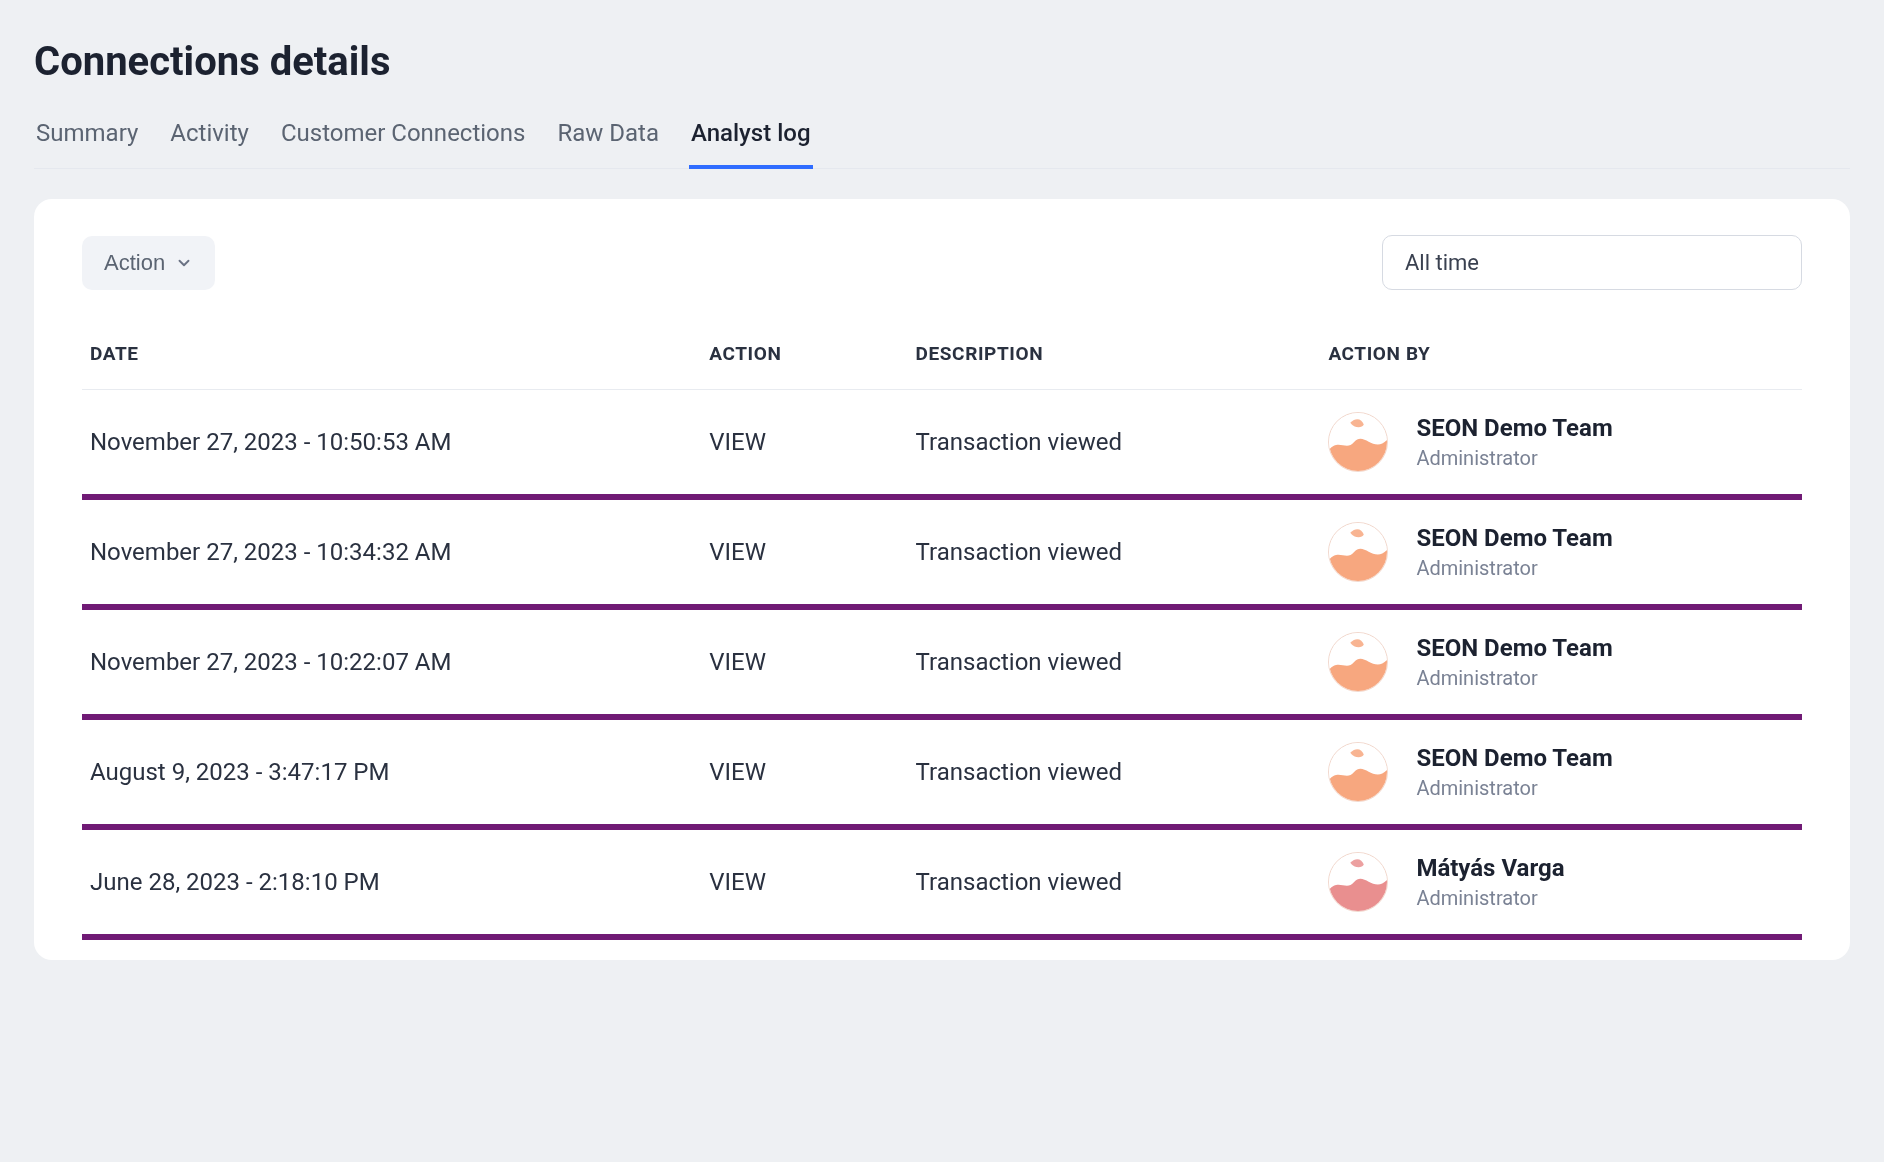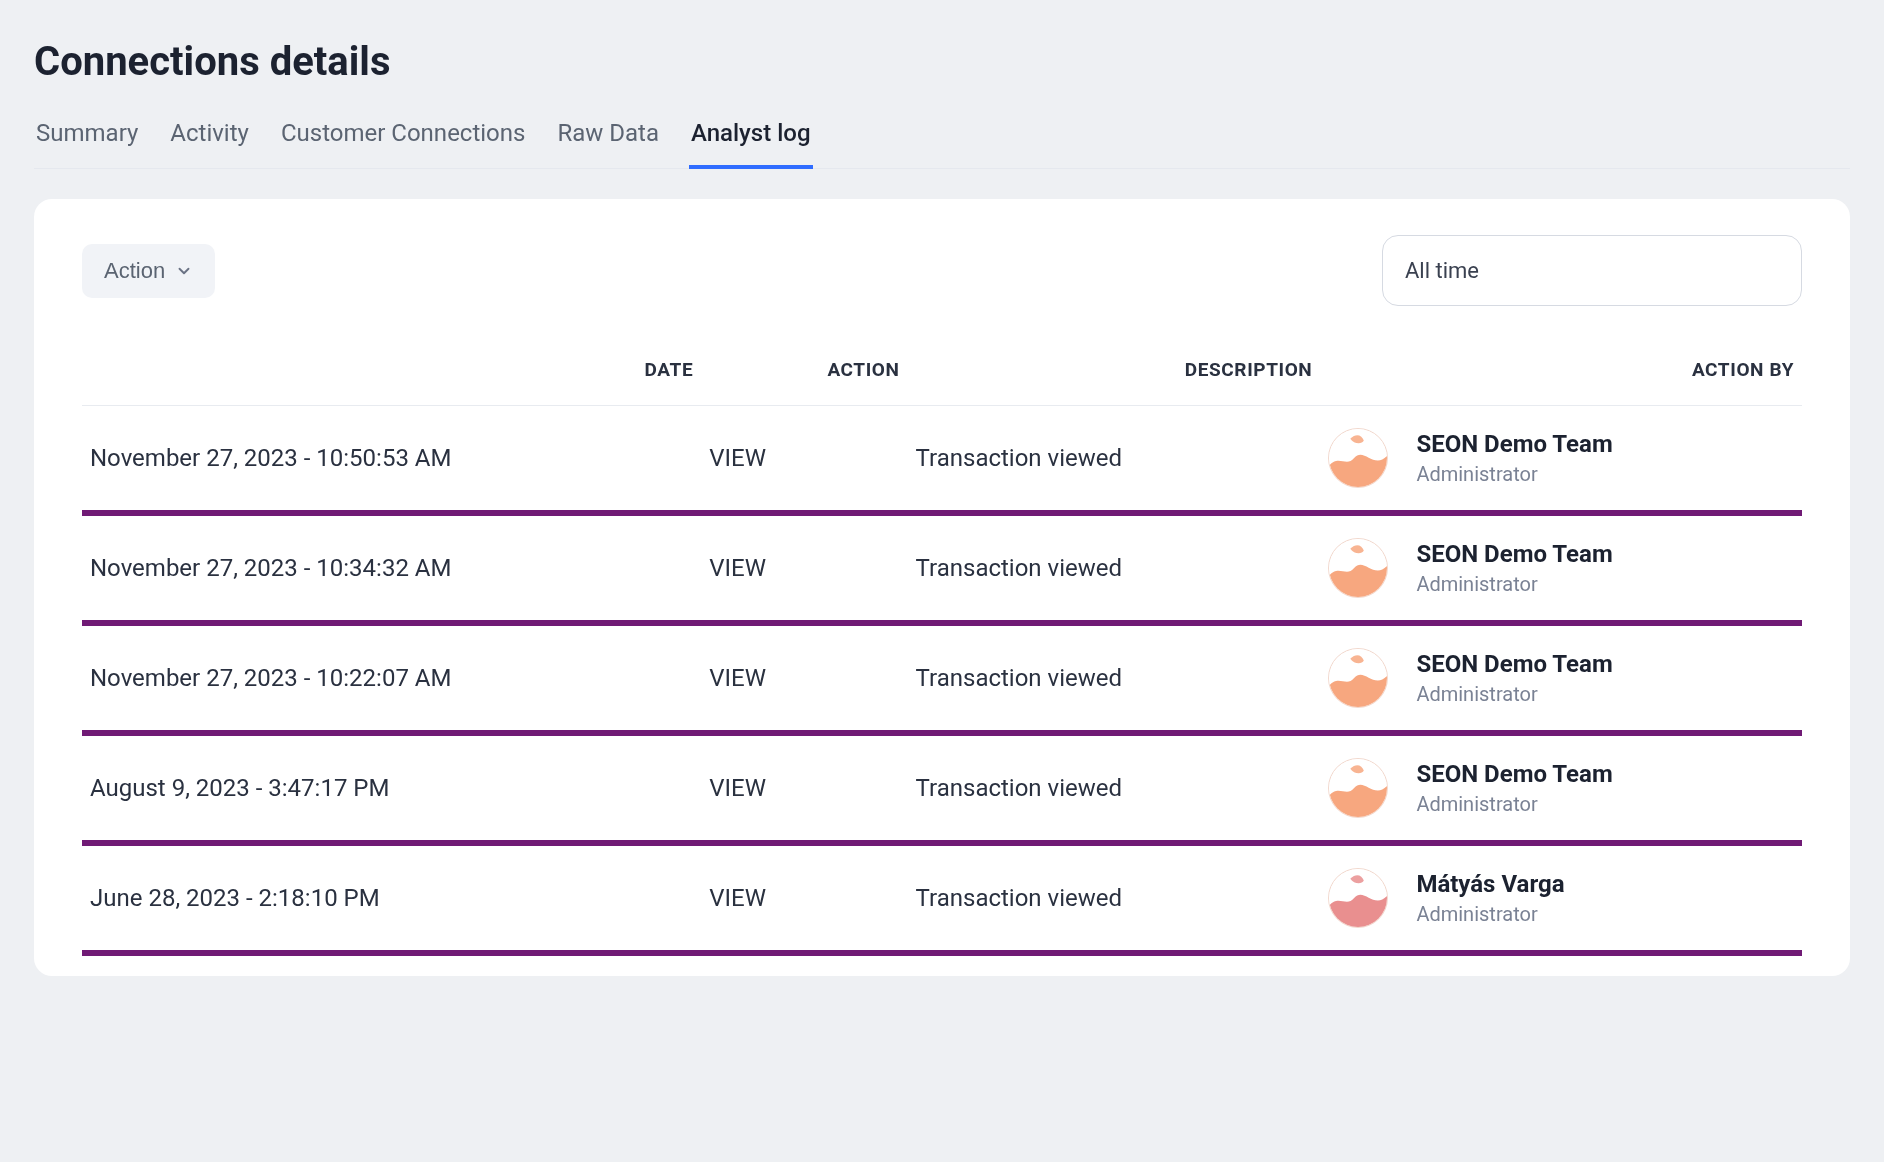--- a/index.html
+++ b/index.html
@@ -61,34 +61,34 @@
     border: none;
   }
   .chevron-down {
     width: 18px;
     height: 18px;
   }
   .time-filter {
     display: inline-flex;
     align-items: center;
     border: 1px solid #d6dae2;
-    border-radius: 16px;
-    padding: 22px 22px;
+    border-radius: 10px;
+    padding: 14px 22px;
     font-size: 22px;
     color: #3a4150;
     min-width: 420px;
     cursor: pointer;
     background: #fff;
   }
   table {
     width: 100%;
     border-collapse: collapse;
   }
   thead th {
-    text-align: right;
+    text-align: left;
     font-size: 19px;
     letter-spacing: 0.6px;
     font-weight: 700;
     color: #2a3140;
     padding: 18px 8px 24px 8px;
     border-bottom: 1px solid #e8ebf0;
   }
   tbody td {
     padding: 22px 8px;
     border-bottom: 6px solid #701a75;

